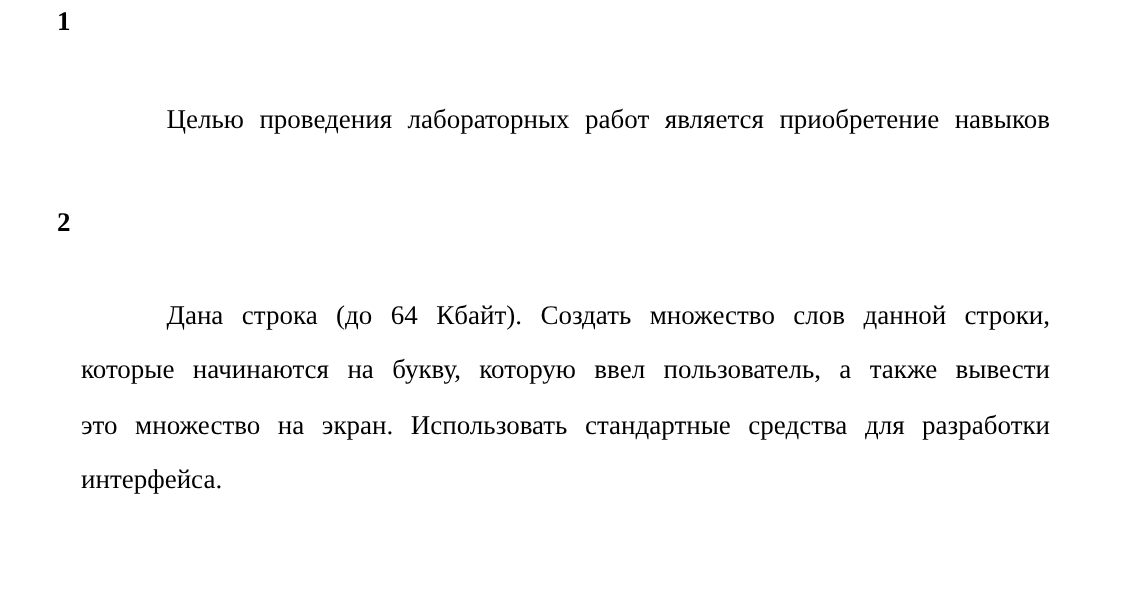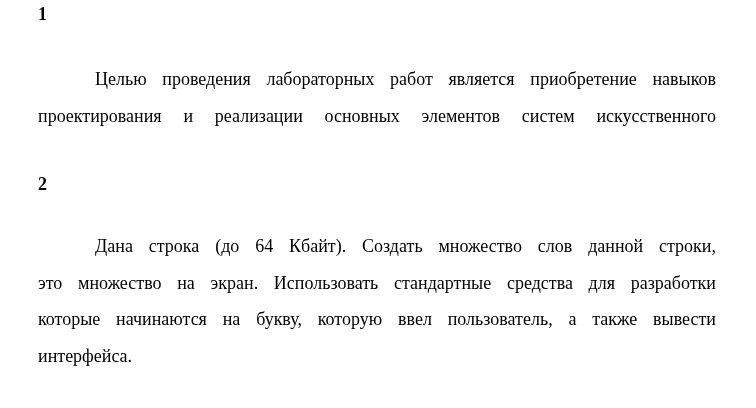--- a/index.html
+++ b/index.html
@@ -23,21 +23,21 @@
     font-size: 18px;
     line-height: 25px;
     white-space: nowrap;
   }
   .h-num {
     display: inline-block;
     width: 37px;
     flex: 0 0 37px;
   }
   .paragraph {
-    margin: 0;
+    margin: 16px;
     font-size: 18px;
   }
   .par-goal { margin-top: 34px; }
   .heading-2 { margin-top: 38px; }
   .par-task { margin-top: 31px; }
   .line {
     line-height: 36.5px;
     text-align: justify;
     text-align-last: justify;
   }
@@ -51,27 +51,26 @@
 <body>
 
 <div class="page">
 
   <div class="heading">
     <span class="h-num">1</span>
   </div>
 
   <div class="paragraph par-goal">
     <div class="line line-first">Целью проведения лабораторных работ является приобретение навыков</div>
-    <div class="line">проектирования и реализации основных элементов систем искусственного</div>
   </div>
 
   <div class="heading heading-2">
     <span class="h-num">2</span>
   </div>
 
   <div class="paragraph par-task">
     <div class="line line-first">Дана строка (до 64 Кбайт). Создать множество слов данной строки,</div>
+    <div class="line">которые начинаются на букву, которую ввел пользователь, а также вывести</div>
     <div class="line">это множество на экран. Использовать стандартные средства для разработки</div>
-    <div class="line">которые начинаются на букву, которую ввел пользователь, а также вывести</div>
     <div class="line line-last">интерфейса.</div>
   </div>
 
 </div>
 
 </body></html>

